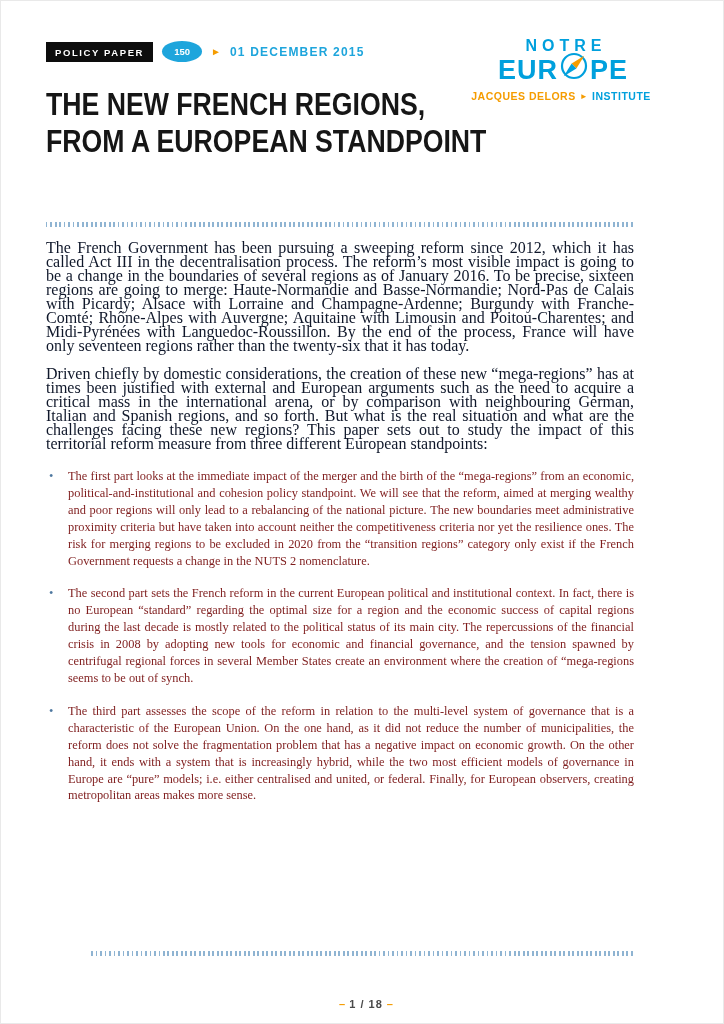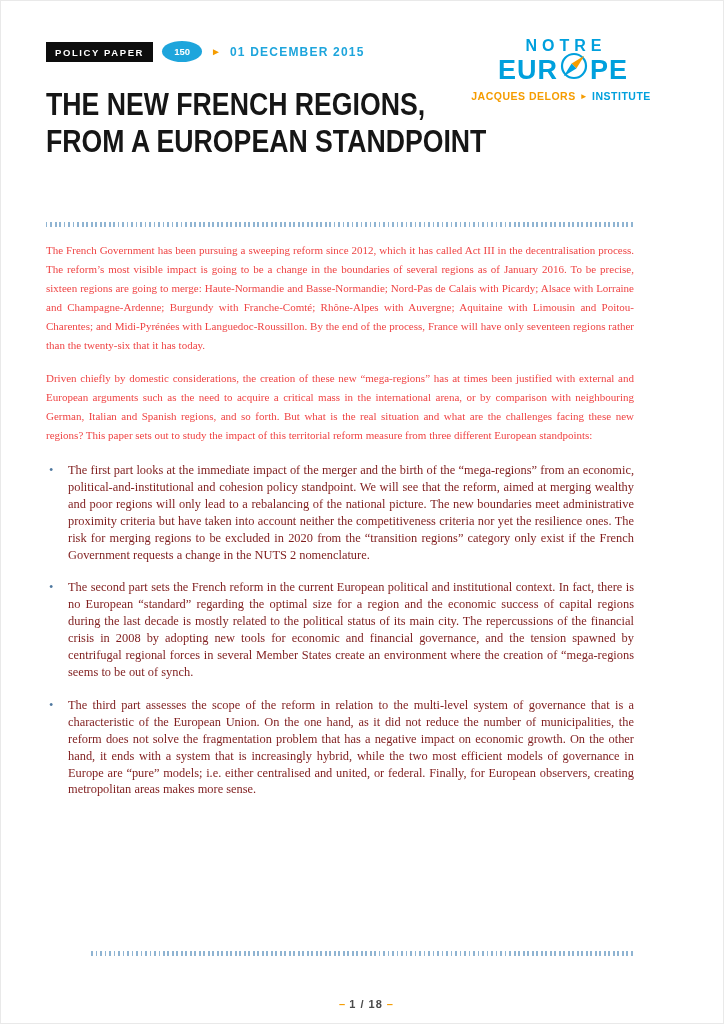--- a/index.html
+++ b/index.html
@@ -144,23 +144,23 @@
   .summary-heading {
     margin-top: 17px;
     font-family: "Liberation Sans", sans-serif;
     font-size: 13px;
     font-weight: bold;
     letter-spacing: 2.5px;
     color: #1ea5dc;
   }
   .body-text {
     margin-top: 14px;
-    color: #ef4444;
-    font-size: 11px;
-    line-height: 19px;
+    color: #0f172a;
+    font-size: 16px;
+    line-height: 14px;
     text-align: justify;
   }
   .bullet-list {
     list-style: none;
     margin-top: 17px;
   }
   .bullet-item {
     display: flex;
     margin-top: 16px;
   }

